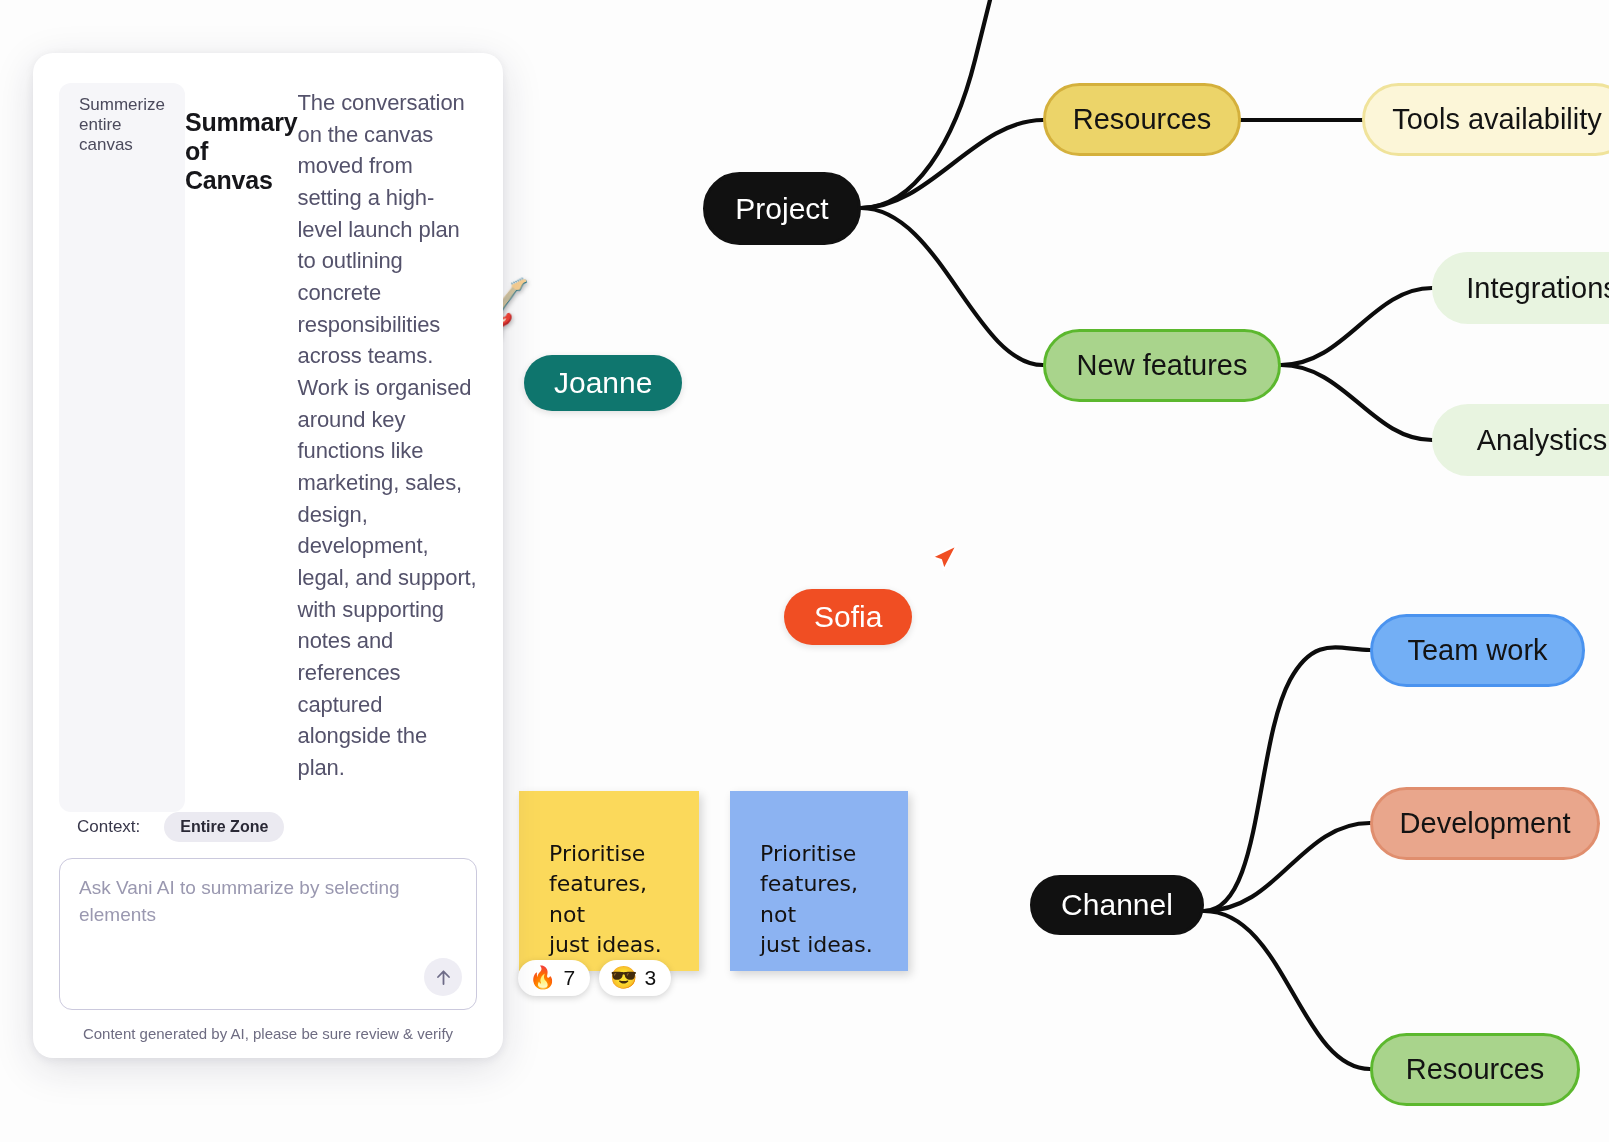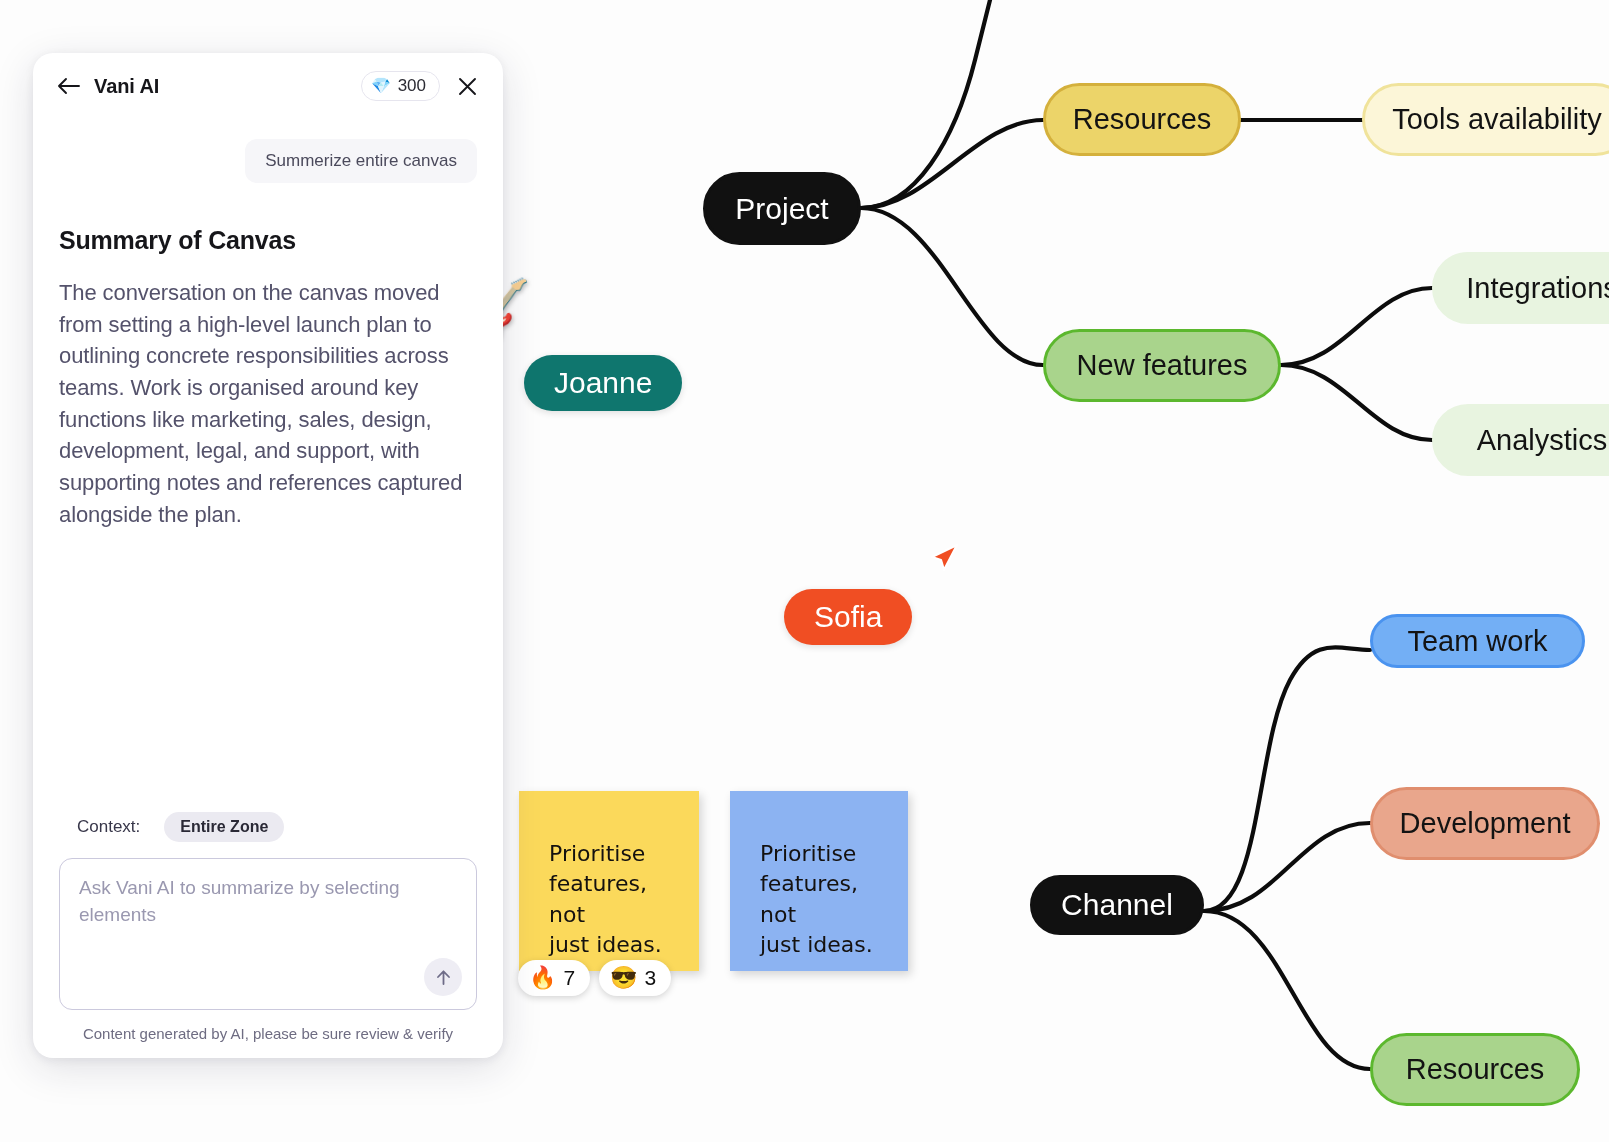--- a/index.html
+++ b/index.html
@@ -122,21 +122,21 @@
   .close-icon {
     width: 26px; height: 26px;
     display: flex; align-items: center; justify-content: center;
     cursor: pointer;
   }
 
   .panel-body {
     flex: 1;
     padding: 12px 26px 0 26px;
     overflow: hidden;
-    display: flex; flex-direction: column;
+    display: flex; flex-direction: row;
   }
   .user-bubble-row { display: flex; justify-content: flex-end; margin-top: 18px; }
   .user-bubble {
     background: #f6f6f9;
     border-radius: 12px;
     padding: 12px 20px;
     font-size: 17px;
     color: #4b4a5c;
   }
   .resp-title {
@@ -248,21 +248,21 @@
   </svg>
 
   <div id="mm-nodes">
       <div class="mm-node" style="left: 703px; top: 172px; width: 158px; height: 73px; background: rgb(17, 17, 17); border: 3px solid rgb(17, 17, 17); color: rgb(255, 255, 255); font-size: 30px;">Project</div>
       <div class="mm-node" style="left: 1043px; top: 83px; width: 198px; height: 73px; background: rgb(236, 212, 105); border: 3px solid rgb(212, 176, 60); color: rgb(19, 19, 19); font-size: 29px;">Resources</div>
       <div class="mm-node" style="left: 1362px; top: 83px; width: 270px; height: 73px; background: rgb(252, 246, 216); border: 3px solid rgb(240, 227, 155); color: rgb(19, 19, 19); font-size: 29px;">Tools availability</div>
       <div class="mm-node" style="left: 1043px; top: 329px; width: 238px; height: 73px; background: rgb(169, 212, 140); border: 3px solid rgb(92, 184, 46); color: rgb(19, 19, 19); font-size: 29px;">New features</div>
       <div class="mm-node" style="left: 1432px; top: 252px; width: 220px; height: 72px; background: rgb(232, 244, 224); border: 3px solid rgb(232, 244, 224); color: rgb(19, 19, 19); font-size: 29px;">Integrations</div>
       <div class="mm-node" style="left: 1432px; top: 404px; width: 220px; height: 72px; background: rgb(232, 244, 224); border: 3px solid rgb(232, 244, 224); color: rgb(19, 19, 19); font-size: 29px;">Analystics</div>
       <div class="mm-node" style="left: 1030px; top: 875px; width: 174px; height: 60px; background: rgb(17, 17, 17); border: 3px solid rgb(17, 17, 17); color: rgb(255, 255, 255); font-size: 30px;">Channel</div>
-      <div class="mm-node" style="left: 1370px; top: 614px; width: 215px; height: 54px; background: rgb(115, 175, 245); border: 3px solid rgb(74, 147, 239); color: rgb(19, 19, 19); font-size: 29px;">Team work</div>
+      <div class="mm-node" style="left: 1370px; top: 614px; width: 215px; height: 73px; background: rgb(115, 175, 245); border: 3px solid rgb(74, 147, 239); color: rgb(19, 19, 19); font-size: 29px;">Team work</div>
       <div class="mm-node" style="left: 1370px; top: 787px; width: 230px; height: 73px; background: rgb(233, 166, 140); border: 3px solid rgb(224, 142, 110); color: rgb(19, 19, 19); font-size: 29px;">Development</div>
       <div class="mm-node" style="left: 1370px; top: 1033px; width: 210px; height: 73px; background: rgb(169, 212, 140); border: 3px solid rgb(92, 184, 46); color: rgb(19, 19, 19); font-size: 29px;">Resources</div>
     </div>
 
   <div class="sticky" id="sticky-0" style="left: 519px; top: 791px; width: 180px; height: 180px; background: rgb(251, 217, 91);">
     <span>Prioritise</span>
     <span>features, not</span>
     <span>just ideas.</span>
   </div>
 
@@ -290,37 +290,20 @@
 
   <div class="cursor-wrap" style="left:784px; top:589px;">
     <svg class="arrow-cursor" viewBox="0 0 34 34">
       <path d="M31 2 L6 14 L15 17 L18 27 Z" fill="#f04e23" stroke="#ffffff" stroke-width="2.2" stroke-linejoin="round"></path>
     </svg>
     <span class="cursor-pill" id="pill-sofia" style="background: rgb(240, 78, 35);">Sofia</span>
   </div>
 
   <div id="ai-panel">
 
-    <div class="panel-header">
-      <span class="back-icon">
-        <svg width="23" height="18" viewBox="0 0 23 18" fill="none">
-          <path d="M9 2 L2 9 L9 16 M2 9 H22" stroke="#16161a" stroke-width="1.9" stroke-linecap="round" stroke-linejoin="round"></path>
-        </svg>
-      </span>
-      <span class="panel-title">Vani AI</span>
-      <span class="credits">
-        <span class="gem">💎</span>
-        <span>300</span>
-      </span>
-      <span class="close-icon">
-        <svg width="19" height="19" viewBox="0 0 19 19" fill="none">
-          <path d="M2 2 L17 17 M17 2 L2 17" stroke="#16161a" stroke-width="1.9" stroke-linecap="round"></path>
-        </svg>
-      </span>
-    </div>
 
     <div class="panel-body">
       <div class="user-bubble-row">
         <div class="user-bubble">Summerize entire canvas</div>
       </div>
 
       <div class="resp-title">Summary of Canvas</div>
 
       <div class="resp-text">The conversation on the canvas moved from setting a high-level launch plan to outlining concrete responsibilities across teams. Work is organised around key functions like marketing, sales, design, development, legal, and support, with supporting notes and references captured alongside the plan.</div>
 

